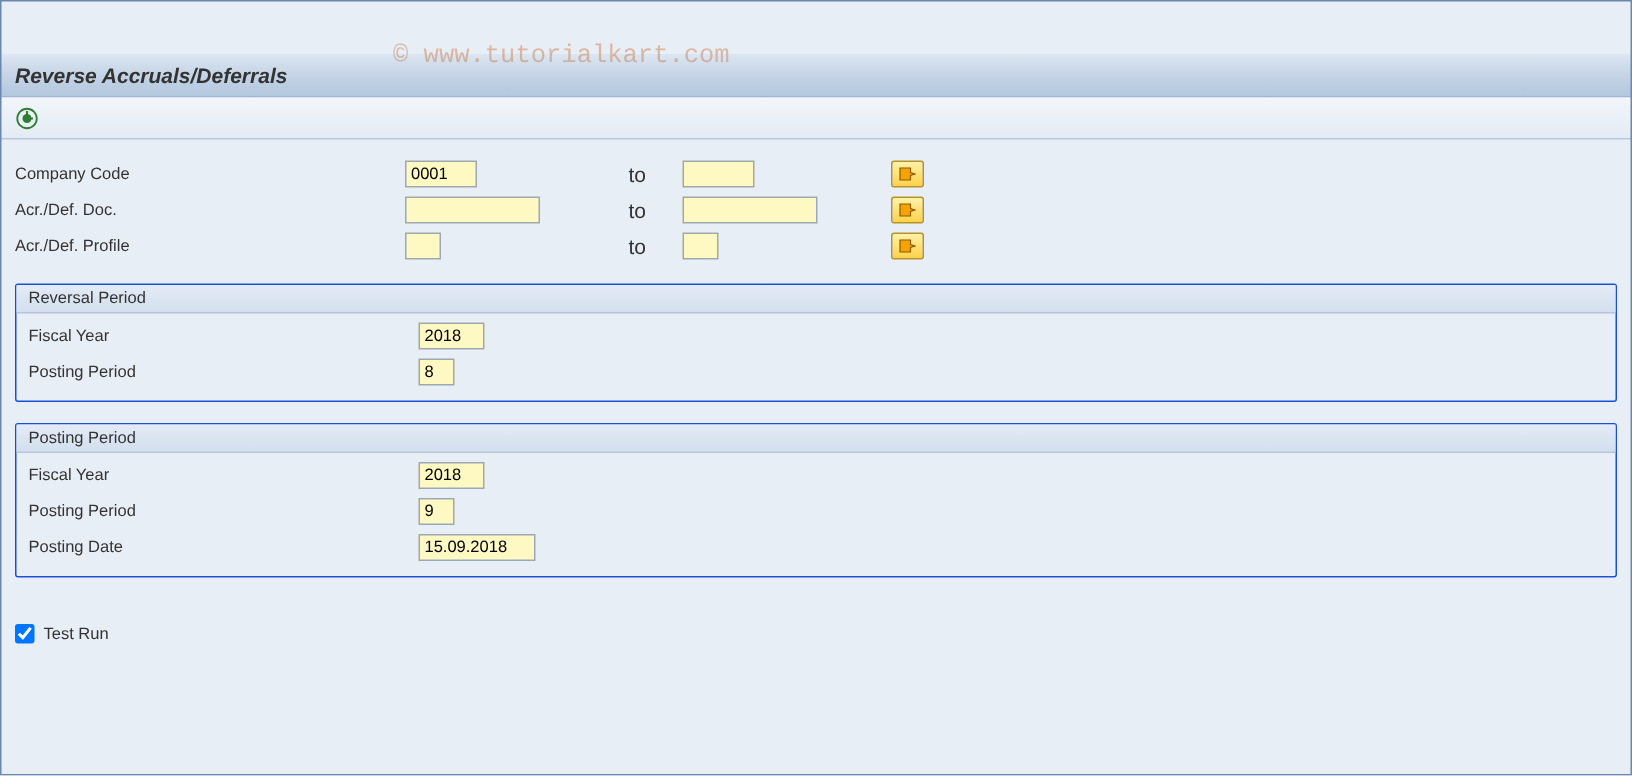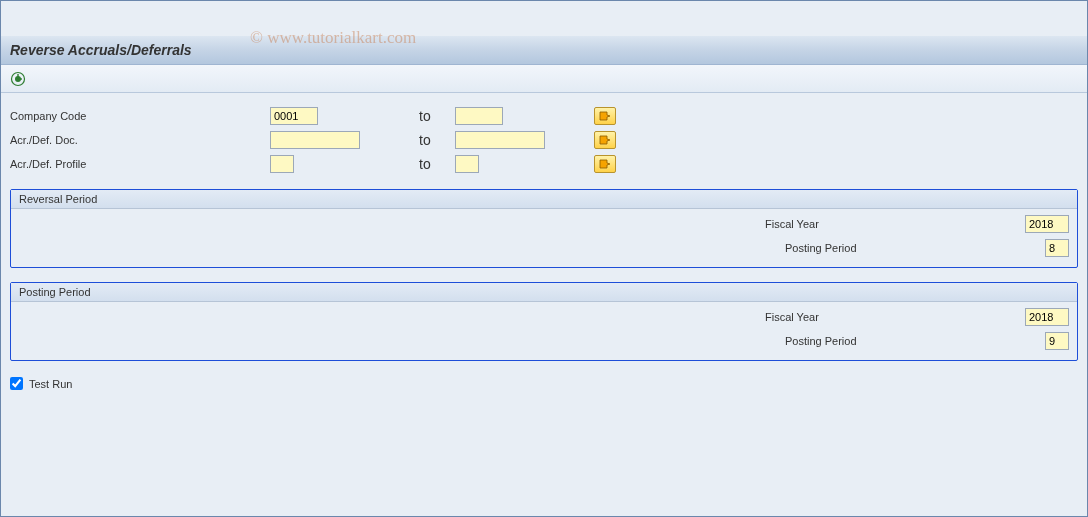--- a/index.html
+++ b/index.html
@@ -92,49 +92,49 @@
     .group-title {
       background: linear-gradient(to bottom, #e3ebf5, #d3dfee);
       border-bottom: 1px solid #b6c4d6;
       padding: 3px 8px;
       font-size: 11px;
       color: #333;
     }
     .group-body {
       padding: 4px 8px 6px;
     }
-    .group-body .sel-row { height: 22px; justify-content: flex-end; }
+    .group-body .sel-row { height: 22px; }
 
     .watermark {
       position: absolute;
       top: 28px;
-      left: 250px;
+      left: 262px;
       font-size: 17px;
       color: rgba(200,120,70,0.45);
-      font-family: Liberation Serif, serif;
+      font-family: Liberation Mono, monospace;
       pointer-events: none;
     }
 
     .multi-btn {
       width: 22px;
       height: 18px;
       background: linear-gradient(to bottom, #fff2a8, #ffd24a);
       border: 1px solid #b8932d;
       border-radius: 2px;
       display: flex;
       align-items: center;
       justify-content: center;
       cursor: pointer;
     }
     .multi-btn svg { display:block; }
 
     .chk-row {
       display: flex;
       align-items: center;
-      margin-top: 16px;
+      margin-top: 31px;
       gap: 6px;
     }
     .chk-row input[type="checkbox"]{
       width: 13px; height: 13px;
     }
 
     .border-frame {
       position: absolute;
       inset: 0;
       border: 1px solid #6b87ac;
@@ -242,20 +242,24 @@
     <div class="group-title">Posting Period</div>
     <div class="group-body">
       <div class="sel-row">
         <div class="sel-label">Fiscal Year</div>
         <div><input type="text" class="w-year" value="2018" style=""></div>
       </div>
       <div class="sel-row">
         <div class="sel-label">Posting Period</div>
         <div><input type="text" class="w-period" value="9" style=""></div>
       </div>
+      <div class="sel-row">
+        <div class="sel-label">Posting Date</div>
+        <div><input type="text" class="w-date" value="15.09.2018" style=""></div>
+      </div>
     </div>
   </div>
 
   <div class="chk-row">
     <input type="checkbox" id="testrun-chk" checked="" style="">
     <label for="testrun-chk">Test Run</label>
   </div>
 
 </div>
 

